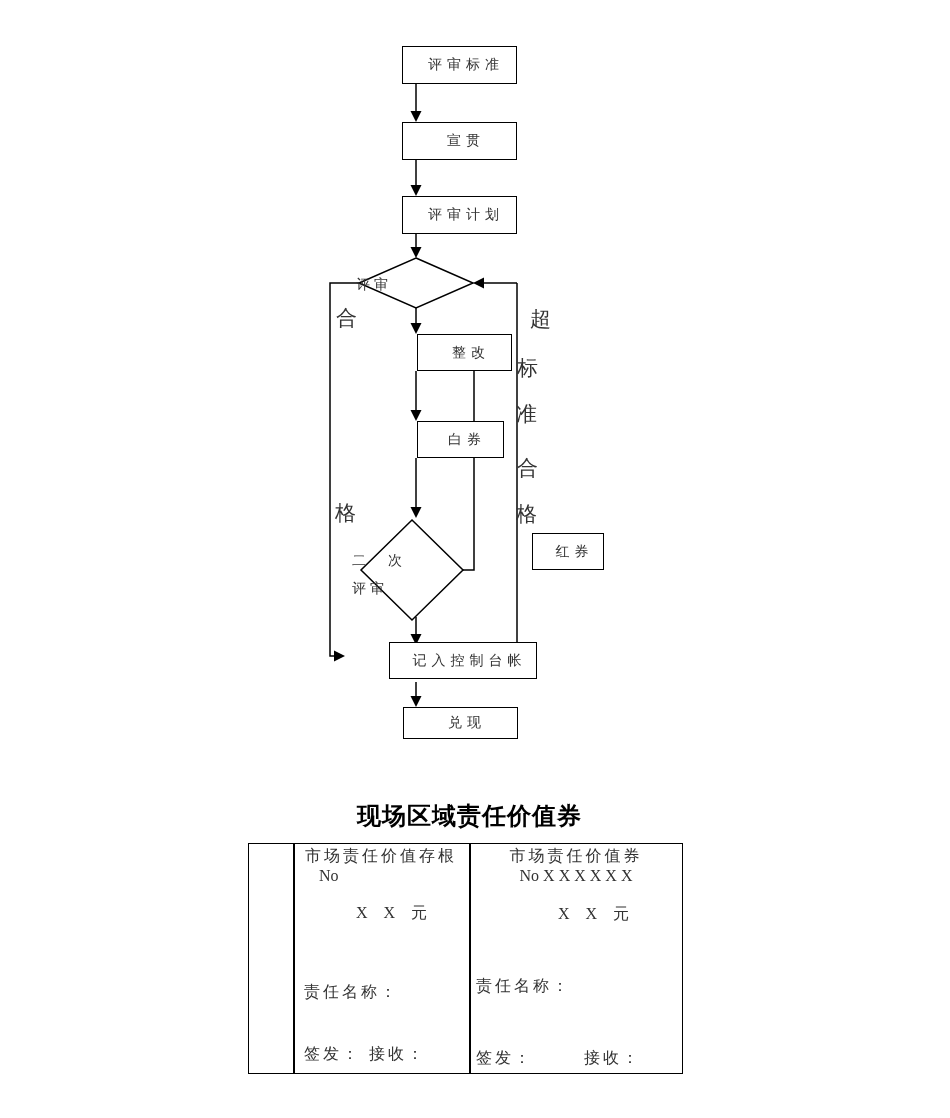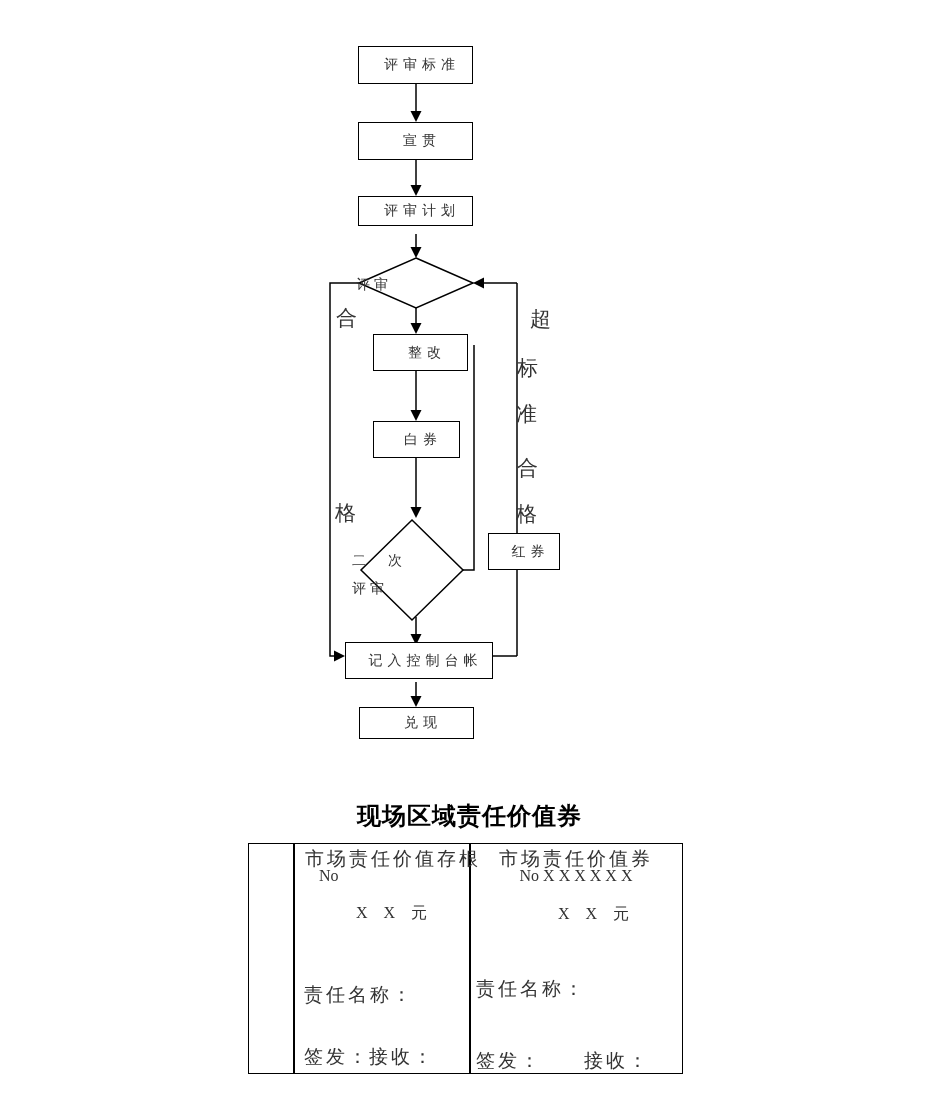--- a/index.html
+++ b/index.html
@@ -1,29 +1,29 @@
 <!DOCTYPE html>
 <html><head>
 <meta charset="utf-8">
 <style>
   html,body{margin:0;padding:0;background:#fff;}
   .page{position:relative;width:950px;height:1118px;background:#ffffff;overflow:hidden;
         font-family:"Liberation Serif","DejaVu Serif",serif;color:#333;}
   .page svg{position:absolute;left:0;top:0;pointer-events:none;}
   .fbox{position:absolute;box-sizing:border-box;border:1.5px solid #000;background:#fff;
         display:flex;align-items:center;justify-content:center;
-        font-size:14px;letter-spacing:5px;padding-left:13px;color:#333;}
+        font-size:14px;letter-spacing:5px;padding-left:13px;color:#333;margin-left:44px;}
   .dlabel{position:absolute;text-align:left;font-size:14px;letter-spacing:4px;color:#333;}
   .slabel{position:absolute;font-size:21px;color:#333;line-height:1;}
   .vtitle{position:absolute;left:357px;top:801px;width:220px;font-size:24px;font-weight:bold;
           color:#000;letter-spacing:1px;line-height:30px;white-space:nowrap;font-family:Liberation Serif, serif;}
   .tframe{position:absolute;left:248px;top:843px;width:435px;height:231px;
           box-sizing:border-box;border:1.5px solid #000;background:#fff;}
   .vline{position:absolute;width:1.5px;background:#000;top:843px;height:231px;}
-  .ttext{position:absolute;font-size:19px;color:#333;letter-spacing:3px;white-space:nowrap;font-family:Liberation Mono, monospace;}
+  .ttext{position:absolute;font-size:16px;color:#333;letter-spacing:3px;white-space:nowrap;font-family:Liberation Mono, monospace;}
   .tlatin{position:absolute;font-size:16px;color:#333;letter-spacing:0;white-space:nowrap;}
   .tcenter{text-align:center;}
 </style>
 </head>
 <body>
 
 <div class="page">
 
   <svg width="950" height="1118" viewBox="0 0 950 1118">
     <g stroke="#000" stroke-width="1.5" fill="none">
@@ -66,21 +66,21 @@
       <polygon points="451,340.5 451,351.5 460,346"></polygon>
     </g>
   </svg>
 
   <div class="fbox" style="left:358px;top:46px;width:115px;height:38px">
     <span>评审标准</span>
   </div>
   <div class="fbox" style="left:358px;top:122px;width:115px;height:38px">
     <span>宣贯</span>
   </div>
-  <div class="fbox" style="left:358px;top:196px;width:115px;height:30px">
+  <div class="fbox" style="left:358px;top:196px;width:115px;height:38px">
     <span>评审计划</span>
   </div>
   <div class="fbox" style="left:373px;top:334px;width:95px;height:37px">
     <span>整改</span>
   </div>
   <div class="fbox" style="left:373px;top:421px;width:87px;height:37px">
     <span>白券</span>
   </div>
   <div class="fbox" style="left:488px;top:533px;width:72px;height:37px">
     <span>红券</span>

